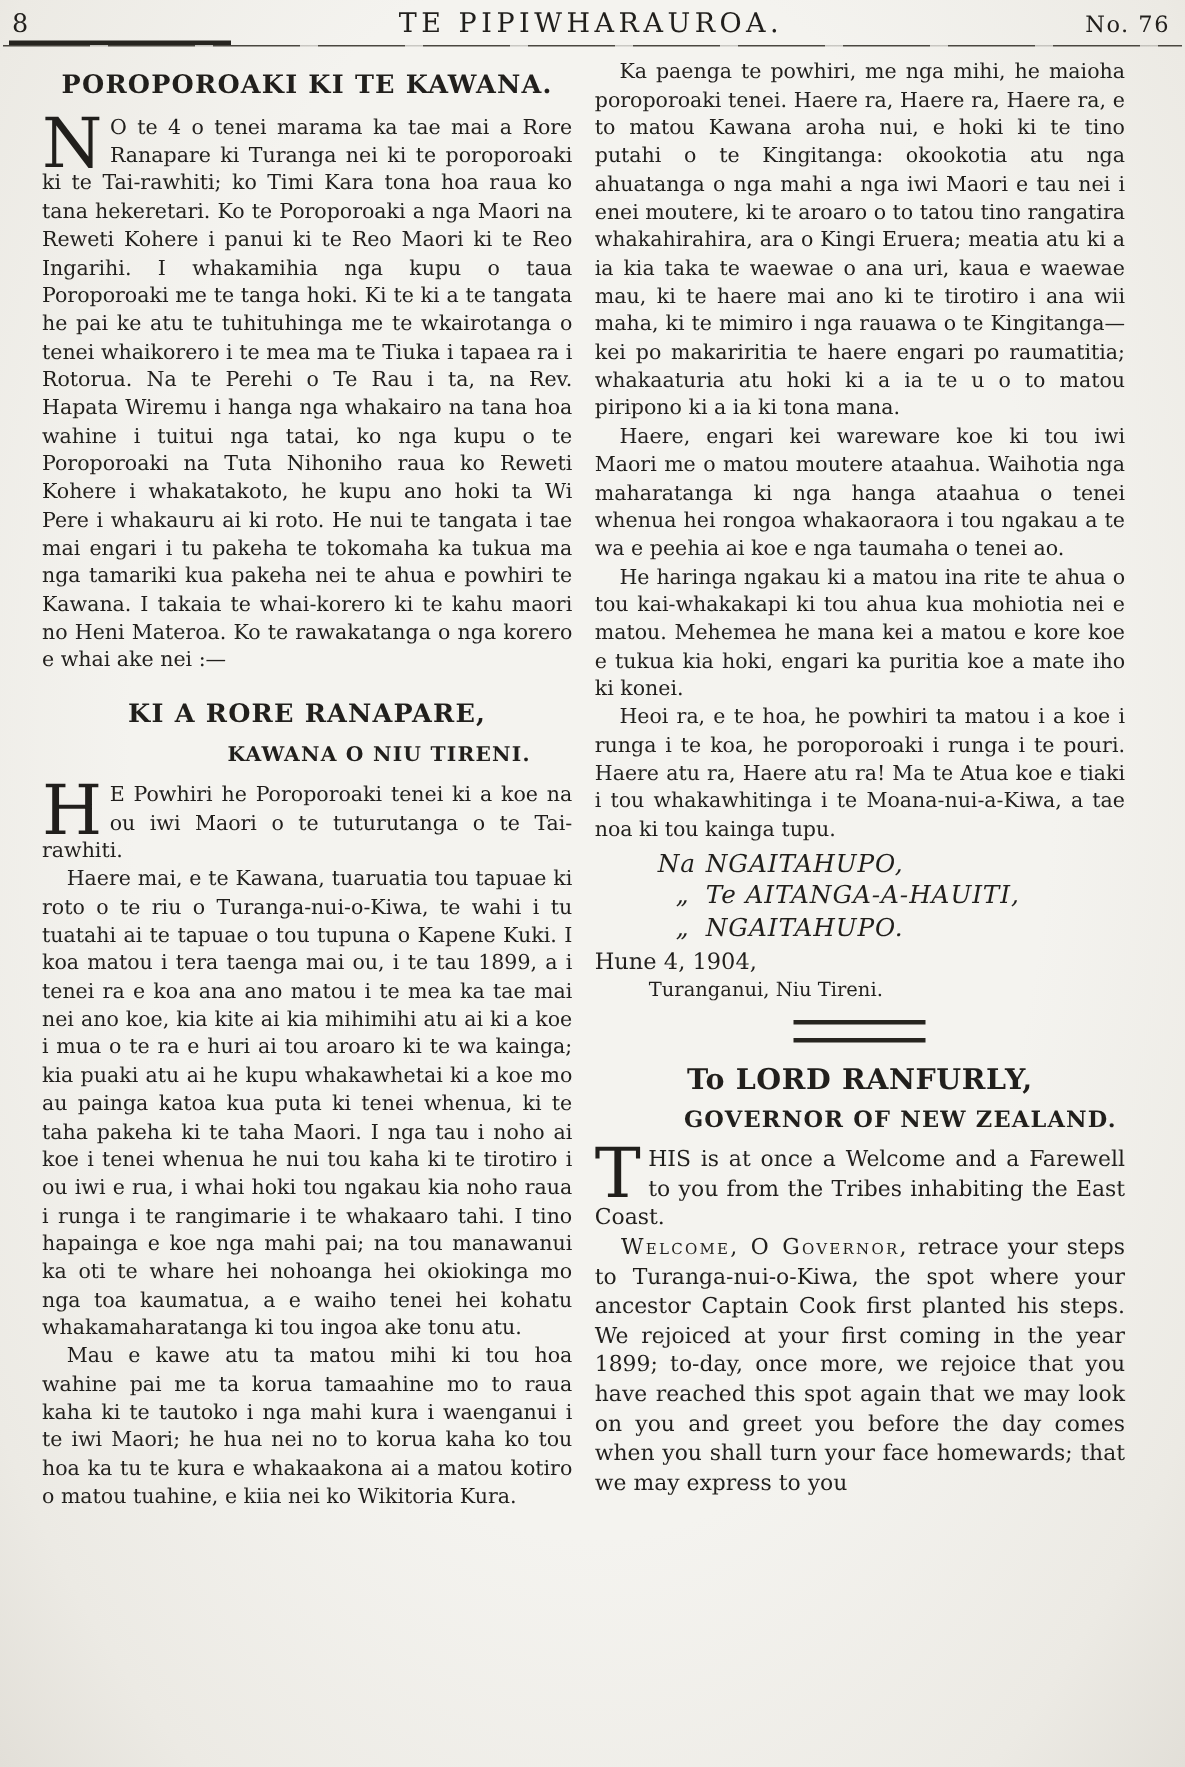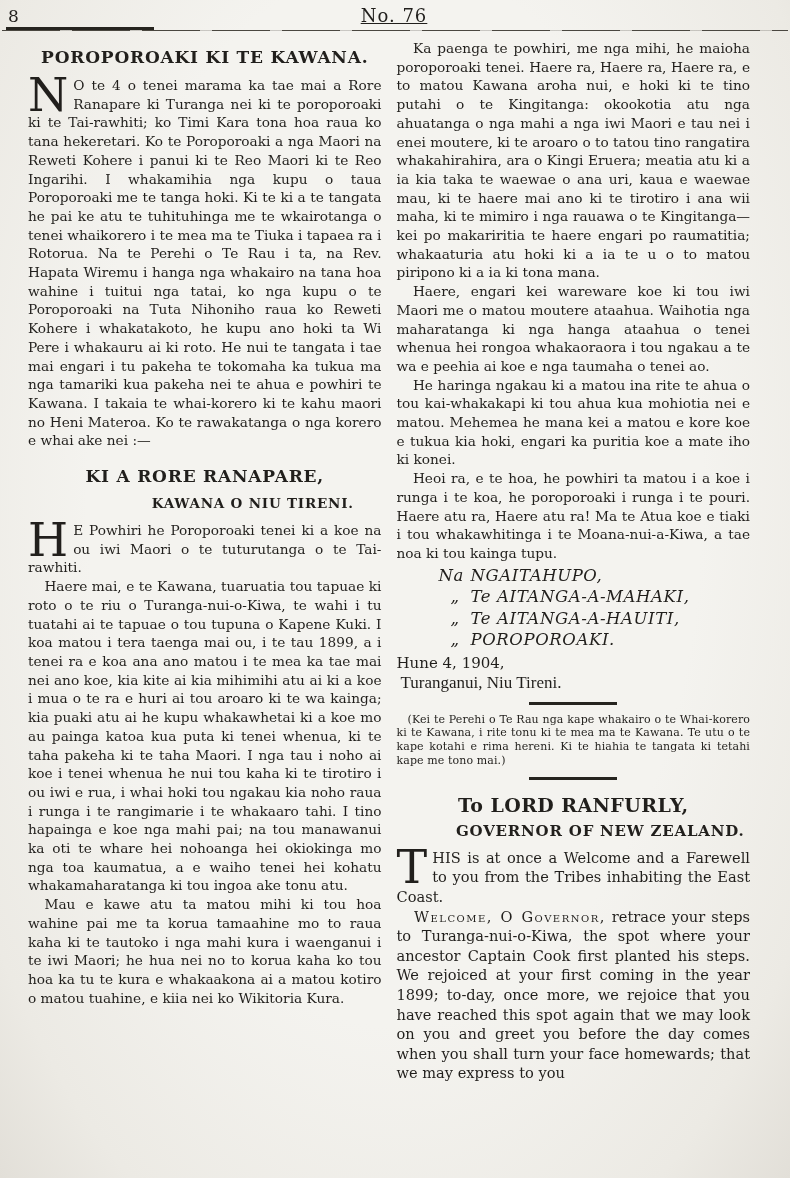--- a/index.html
+++ b/index.html
@@ -21,21 +21,21 @@
     display: grid;
     grid-template-columns: 1fr auto 1fr;
     align-items: baseline;
     padding: 5px 10px 1px 8px;
   }
   .page-number { font-size: 17px; justify-self: start; }
   .paper-title {
     font-size: 18px; letter-spacing: 3px; justify-self: center;
     font-weight: normal;
   }
-  .issue-number { font-size: 18px; justify-self: end; letter-spacing: 1px; text-decoration: underline; }
+  .issue-number { font-size: 15px; justify-self: end; letter-spacing: 1px; }
   .masthead-rule { position: relative; height: 6px; margin: 0 2px; }
   .masthead-rule .thick {
     position: absolute; left: 4px; top: 0; width: 148px; height: 3px; background: #26241f;
   }
   .masthead-rule .thin {
     position: absolute; left: 0; right: 0; top: 3px; height: 1px;
     background: repeating-linear-gradient(to right, #4a4740 0px, #4a4740 58px, rgba(74,71,64,0.25) 58px, rgba(74,71,64,0.25) 70px);
   }
   
   .columns {
@@ -81,21 +81,21 @@
   .sig-line {
     font-size: 16.5px;
     line-height: 21.5px;
     letter-spacing: 0.6px;
     white-space: nowrap;
     font-style: italic;
   }
   .sig-line .ditto { display: inline-block; width: 20px; margin-left: 12px; }
   .sig-line .prefix { display: inline-block; width: 32px; }
   .date-line { font-size: 15px; line-height: 20px; margin-top: 2px; }
-  .place-line { font-size: 17px; line-height: 20px; margin-left: 4px; font-family: Liberation Serif, serif; }
+  .place-line { font-size: 13px; line-height: 20px; margin-left: 36px; }
   
   .section-rule {
     width: 88px; height: 3px; background: #26241f;
     margin: 9px auto 8px;
   }
   .print-note {
     font-size: 11px !important;
     line-height: 13.8px !important;
     text-indent: 1em !important;
     letter-spacing: 0.1px;
@@ -104,20 +104,21 @@
   .english-par { font-size: 14.6px !important; line-height: 19.6px !important; }
   .smallcaps-lead { font-variant: small-caps; letter-spacing: 1.5px; margin-top: 29px; }
 </style>
 </head>
 <body>
 
 <div class="page">
 
   <div class="masthead">
     <span class="page-number">8</span>
+    <span class="paper-title">TE PIPIWHARAUROA.</span>
     <span class="issue-number">No. 76</span>
   </div>
   <div class="masthead-rule">
     <div class="thick"></div>
     <div class="thin"></div>
   </div>
 
   <div class="columns">
 
     <div class="col">
@@ -137,31 +138,29 @@
 
     <div class="col">
 
       <p>Ka paenga te powhiri, me nga mihi, he maioha poroporoaki tenei. Haere ra, Haere ra, Haere ra, e to matou Kawana aroha nui, e hoki ki te tino putahi o te Kingitanga: okookotia atu nga ahuatanga o nga mahi a nga iwi Maori e tau nei i enei moutere, ki te aroaro o to tatou tino rangatira whakahirahira, ara o Kingi Eruera; meatia atu ki a ia kia taka te waewae o ana uri, kaua e waewae mau, ki te haere mai ano ki te tirotiro i ana wii maha, ki te mimiro i nga rauawa o te Kingitanga—kei po makariritia te haere engari po raumatitia; whakaaturia atu hoki ki a ia te u o to matou piripono ki a ia ki tona mana.</p>
       <p>Haere, engari kei wareware koe ki tou iwi Maori me o matou moutere ataahua. Waihotia nga maharatanga ki nga hanga ataahua o tenei whenua hei rongoa whakaoraora i tou ngakau a te wa e peehia ai koe e nga taumaha o tenei ao.</p>
       <p>He haringa ngakau ki a matou ina rite te ahua o tou kai-whakakapi ki tou ahua kua mohiotia nei e matou. Mehemea he mana kei a matou e kore koe e tukua kia hoki, engari ka puritia koe a mate iho ki konei.</p>
       <p>Heoi ra, e te hoa, he powhiri ta matou i a koe i runga i te koa, he poroporoaki i runga i te pouri. Haere atu ra, Haere atu ra! Ma te Atua koe e tiaki i tou whakawhitinga i te Moana-nui-a-Kiwa, a tae noa ki tou kainga tupu.</p>
 
       <div class="signature-block">
         <div class="sig-line"><span class="prefix">Na</span><span>NGAITAHUPO,</span></div>
-        <div class="sig-line"><span class="ditto">„</span><span>Te AITANGA-A-MAHAKI,</span></div>
         <div class="sig-line"><span class="ditto">„</span><span>Te AITANGA-A-HAUITI,</span></div>
-        <div class="sig-line"><span class="ditto">„</span><span>POROPOROAKI.</span></div>
+        <div class="sig-line"><span class="ditto">„</span><span>NGAITAHUPO.</span></div>
       </div>
 
       <div class="date-line">Hune 4, 1904,</div>
       <div class="place-line">Turanganui, Niu Tireni.</div>
 
       <div class="section-rule"></div>
 
-      <p class="print-note">(Kei te Perehi o Te Rau nga kape whakairo o te Whai-korero ki te Kawana, i rite tonu ki te mea ma te Kawana. Te utu o te kape kotahi e rima hereni. Ki te hiahia te tangata ki tetahi kape me tono mai.)</p>
 
       <div class="section-rule"></div>
 
       <h2 class="article-heading big">To LORD RANFURLY,</h2>
       <h3 class="article-subheading english">GOVERNOR OF NEW ZEALAND.</h3>
 
       <p class="no-indent english-par"><span class="dropcap">T</span><span>HIS is at once a Welcome and a Farewell to you from the Tribes inhabiting the East Coast.</span></p>
 
       <p class="english-par"><span class="smallcaps-lead">Welcome, O Governor,</span><span> retrace your steps to Turanga-nui-o-Kiwa, the spot where your ancestor Captain Cook first planted his steps. We rejoiced at your first coming in the year 1899; to-day, once more, we rejoice that you have reached this spot again that we may look on you and greet you before the day comes when you shall turn your face homewards; that we may express to you</span></p>
     </div>

